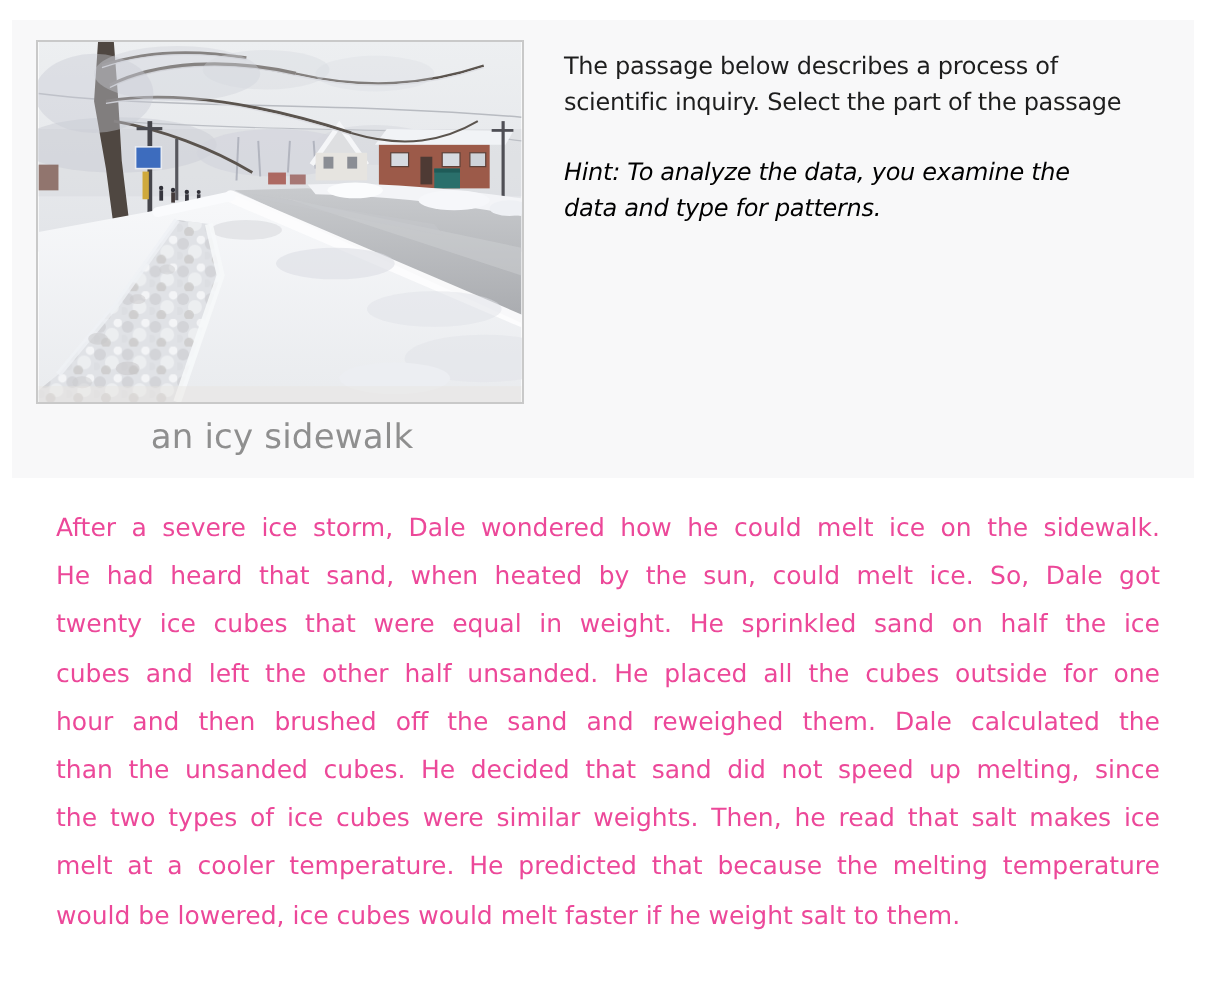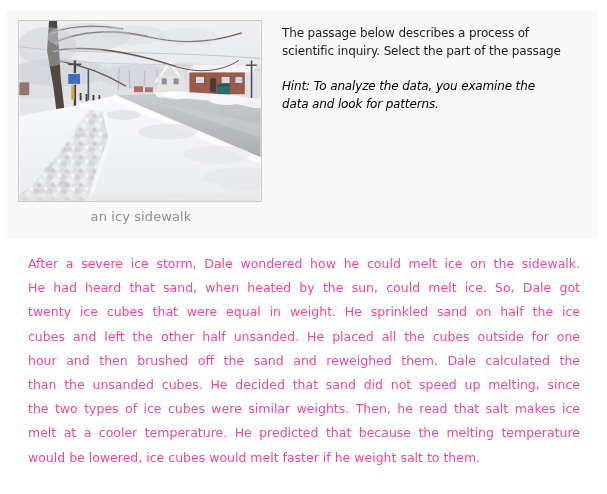--- a/index.html
+++ b/index.html
@@ -16,21 +16,21 @@
     width:591px; height:229px;
     background:#f8f8f9;
   }
   .figure-wrap { position:absolute; left:12px; top:10px; width:246px; }
   .photo {
     display:block; width:244px; height:182px;
     border:1px solid #c9c9c9; background:#fff;
   }
   .caption {
     margin-top:7px; text-align:center;
-    font-size:13px; color:#8f8f8f; letter-spacing:.1px;
+    font-size:17px; color:#8f8f8f; letter-spacing:.1px;
   }
   .instruction {
     position:absolute; left:276px; top:14px; width:318px;
     font-size:12px; line-height:18px; color:#1e1e1e;
     letter-spacing:-0.15px;
   }
   .instr-line { white-space:nowrap; }
   .instr-line b { font-weight:bold; }
   .hint {
     margin-top:17px; font-style:italic; color:#000000;
@@ -196,21 +196,21 @@
         <rect x="0" y="174" width="244" height="8" fill="#e9e5df" opacity="0.45"></rect>
       </svg>
       <div class="caption">an icy sidewalk</div>
     </div>
 
     <div class="instruction">
       <div class="instr-line">The passage below describes a process of</div>
       <div class="instr-line">scientific inquiry. Select the part of the passage</div>
       <div class="hint">
         <div class="instr-line">Hint: To analyze the data, you examine the</div>
-        <div class="instr-line">data and look for patterns.</div>
+        <div class="instr-line">data and type for patterns.</div>
       </div>
     </div>
   </div>
 
   <div class="passage">
     <div class="pline">After a severe ice storm, Dale wondered how he could melt ice on the sidewalk.</div>
     <div class="pline">He had heard that sand, when heated by the sun, could melt ice. So, Dale got</div>
     <div class="pline">twenty ice cubes that were equal in weight. He sprinkled sand on half the ice</div>
     <div class="pline">cubes and left the other half unsanded. He placed all the cubes outside for one</div>
     <div class="pline">hour and then brushed off the sand and reweighed them. Dale calculated the</div>

